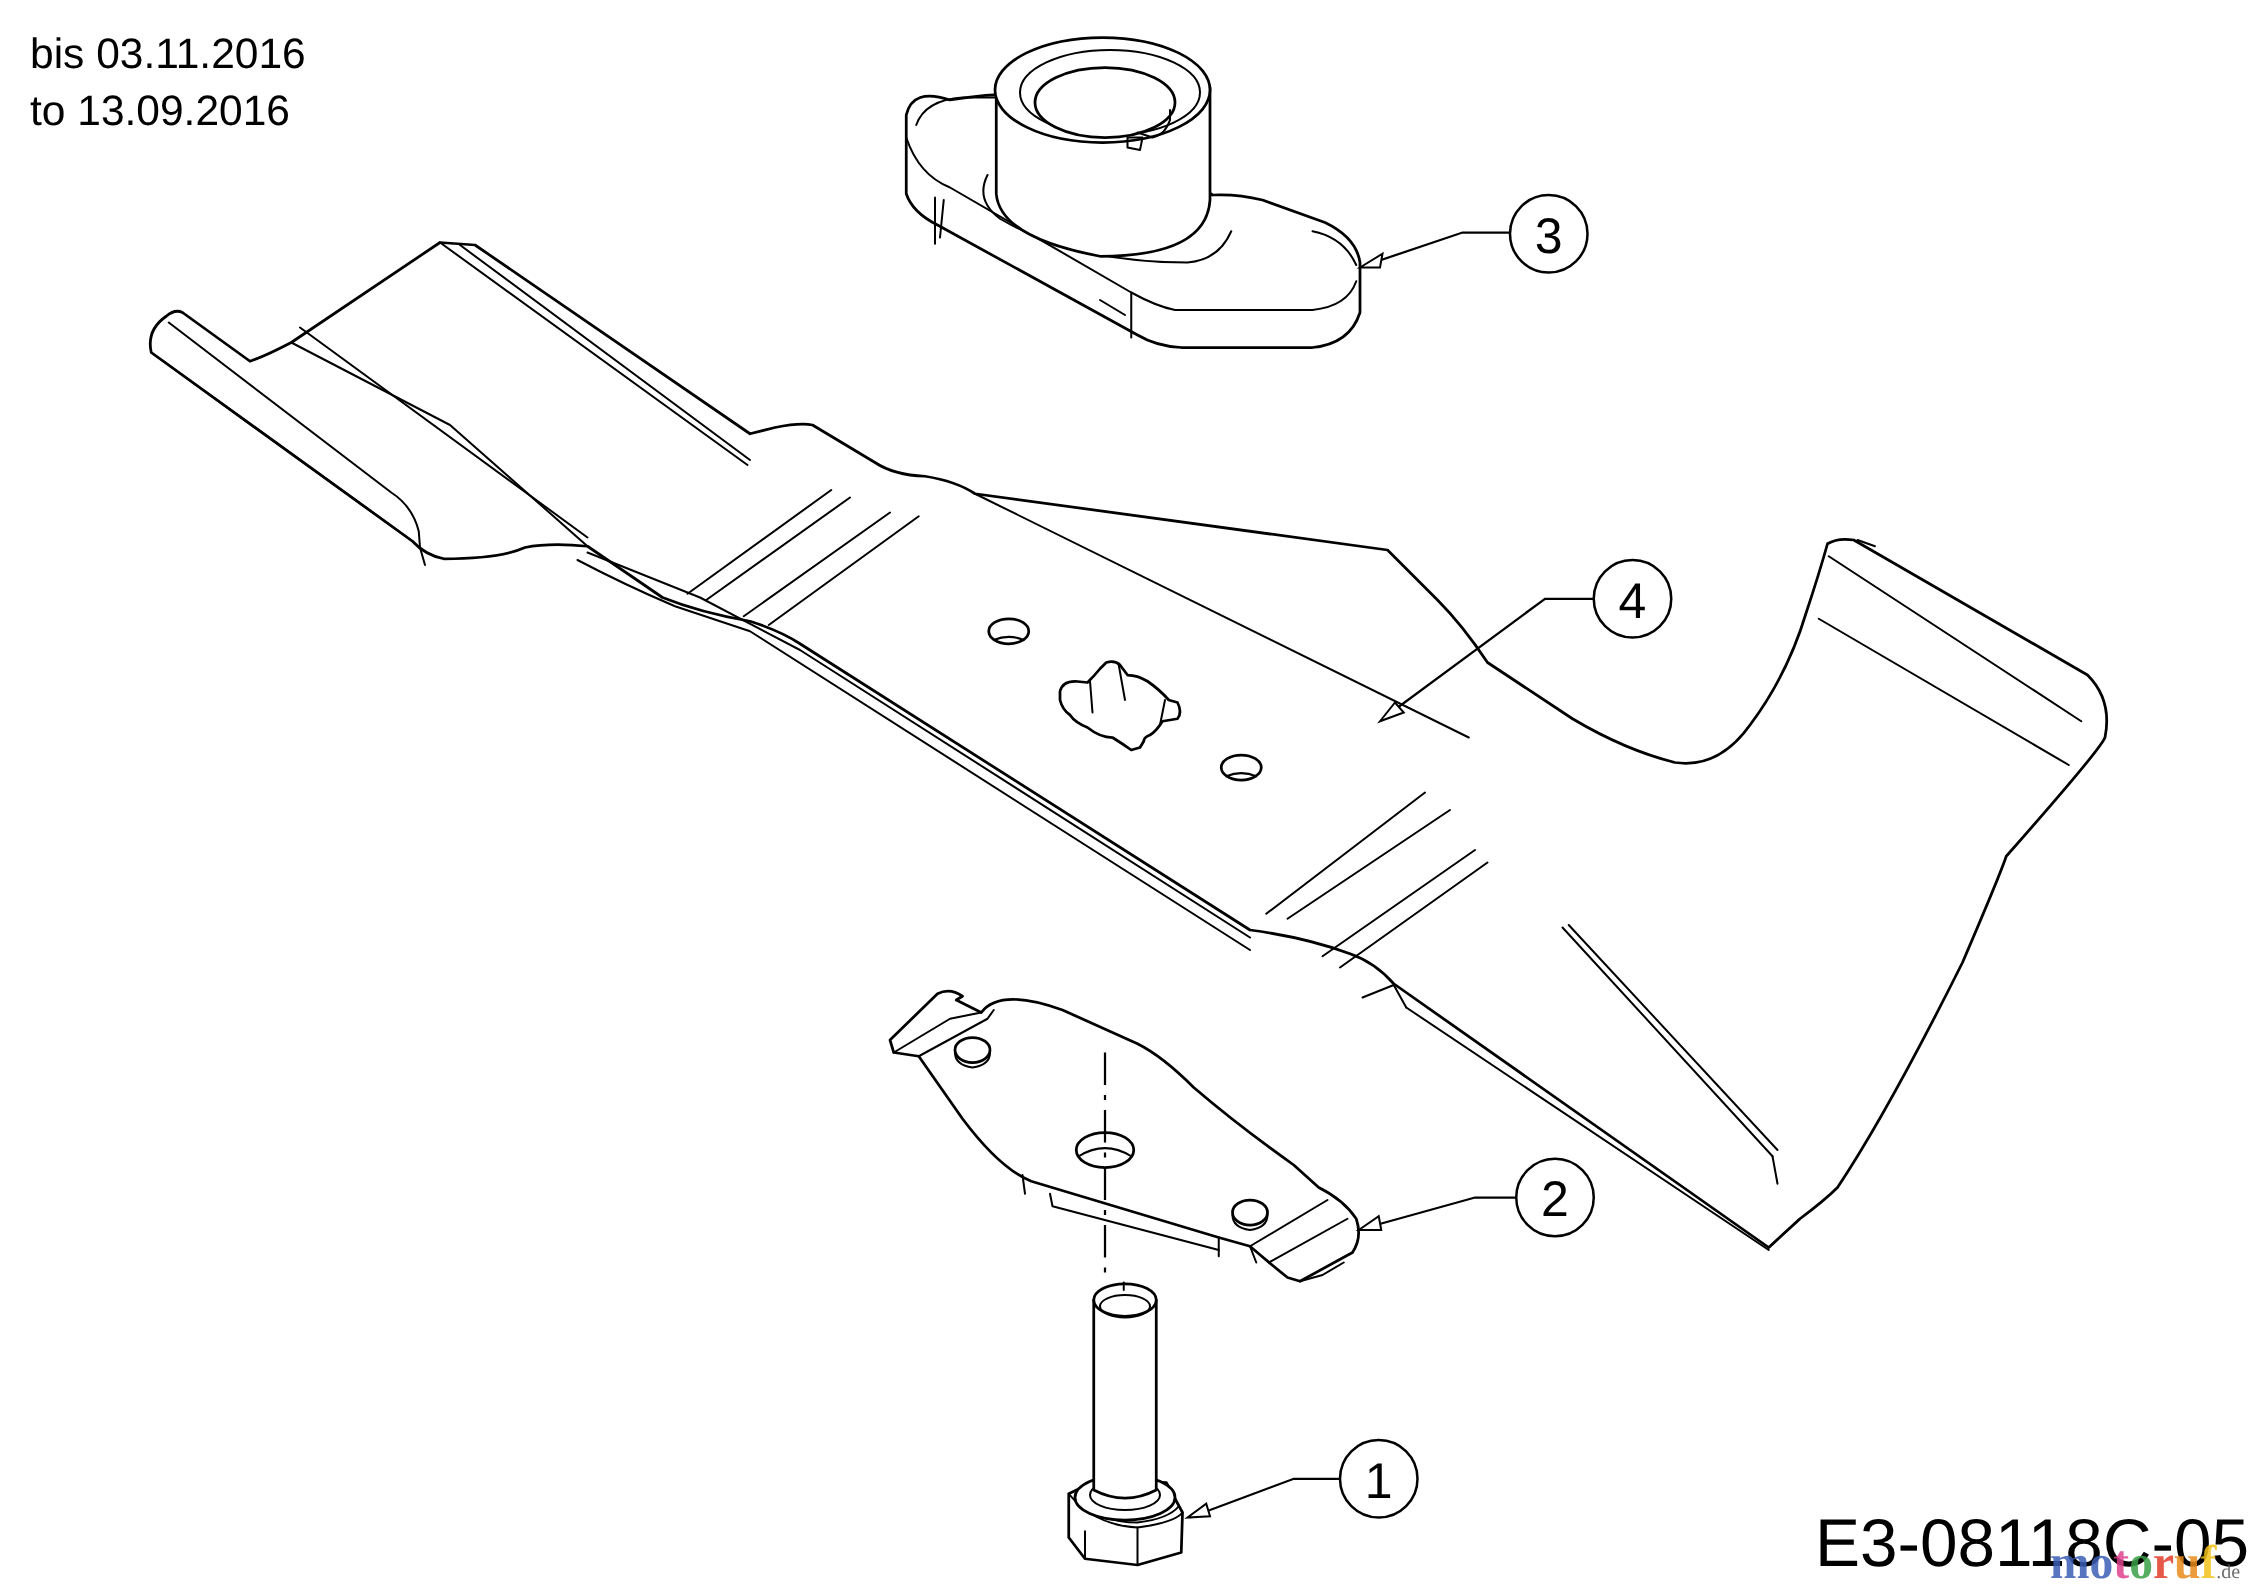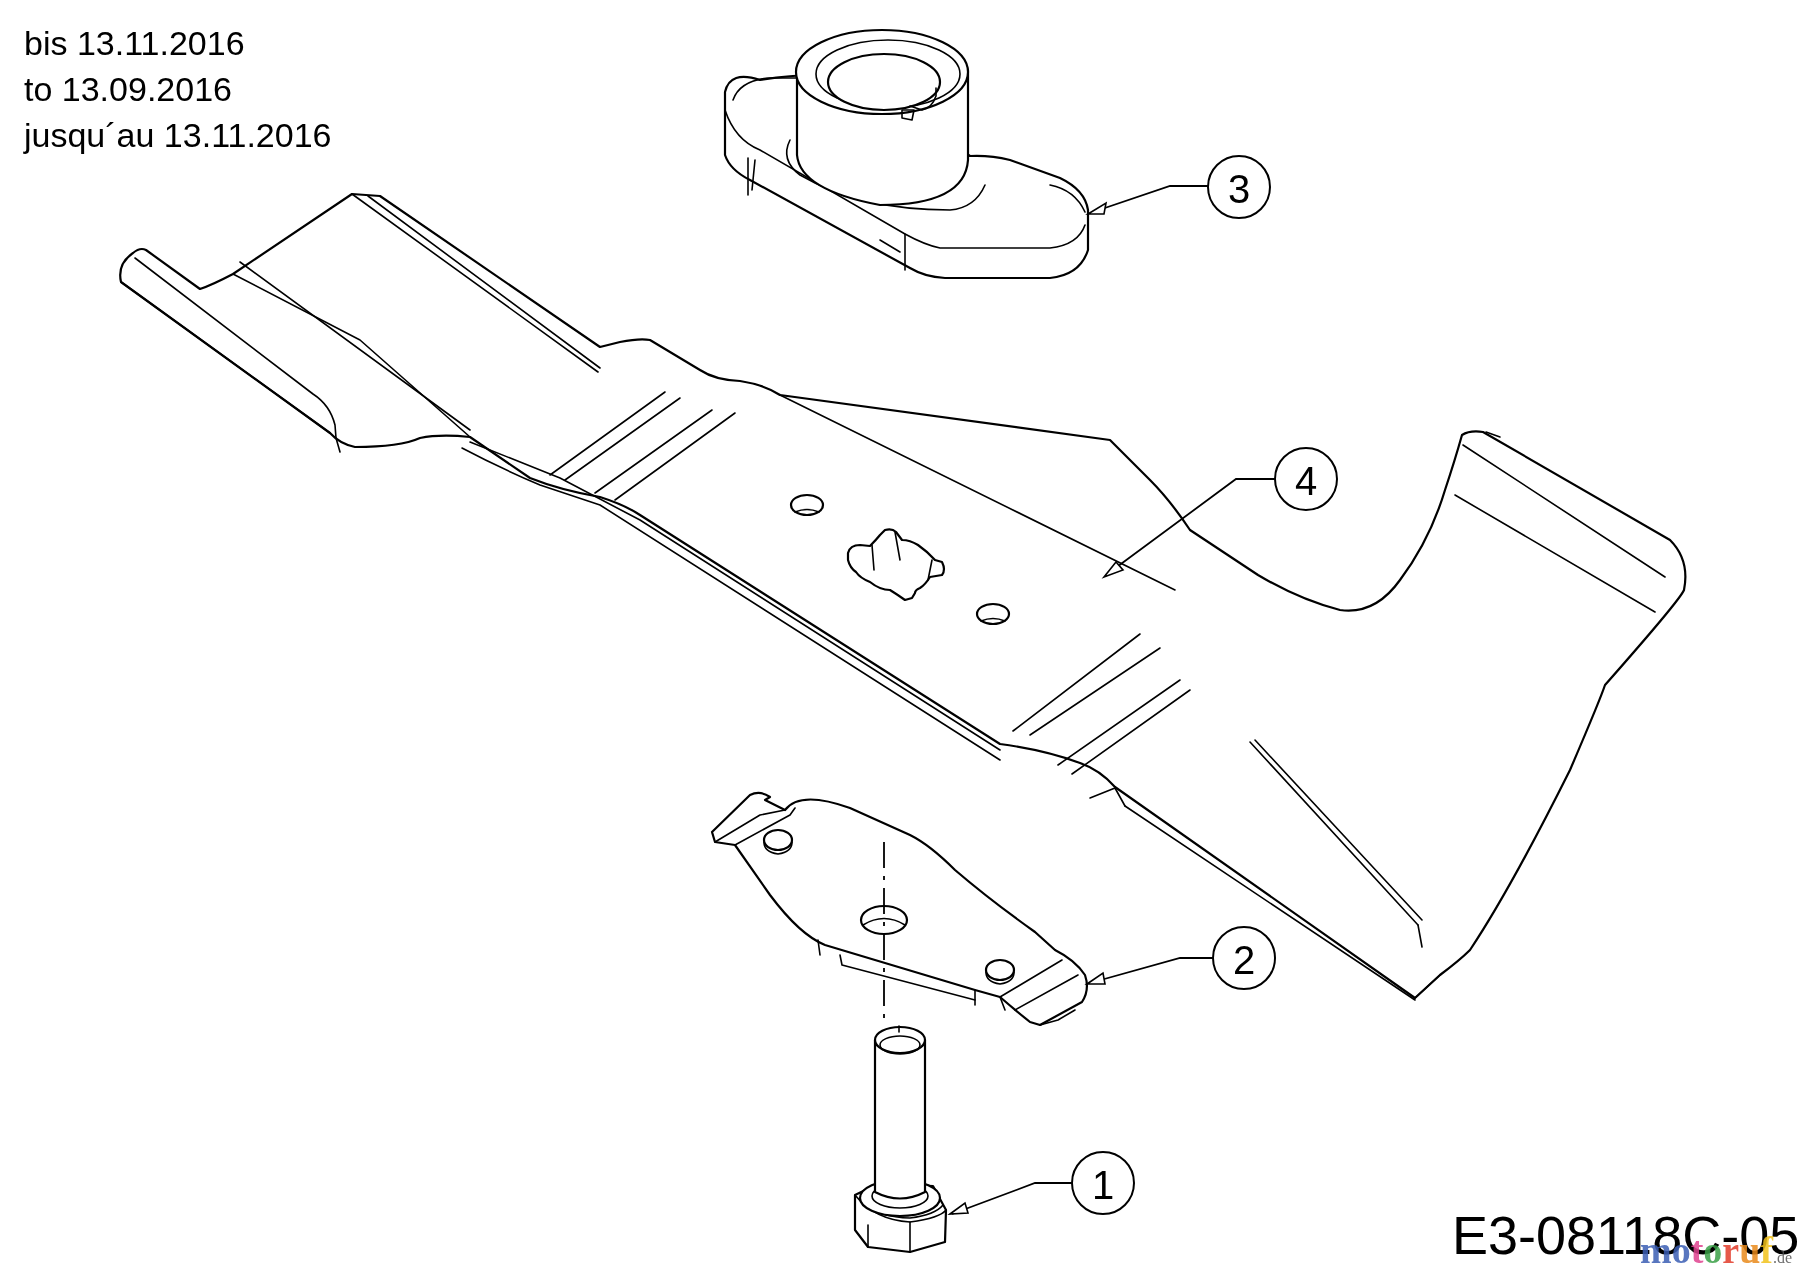--- a/index.html
+++ b/index.html
@@ -15,23 +15,22 @@
     .cl { fill: none; stroke: #000; stroke-width: 1.8; stroke-dasharray: 26 8 4 8; }
     .callout-circle { fill: #fff; stroke: #000; stroke-width: 2; }
     .callout-text { font-family: "Liberation Sans", sans-serif; font-size: 40px; fill: #000; text-anchor: middle; dominant-baseline: central; }
     .leader { fill: none; stroke: #000; stroke-width: 1.8; }
     .arrowhead { fill: #fff; stroke: #000; stroke-width: 1.6; }
   </style>
 </head>
 <body>
 
 <div class="validity">
-  <div>bis 13.11.2016</div>
+  <div>bis 03.11.2016</div>
   <div>to 13.09.2016</div>
-  <div>jusqu´au 13.11.2016</div>
 </div>
 
 <svg class="drawing" width="1800" height="1272" viewBox="0 0 1800 1272" xmlns="http://www.w3.org/2000/svg">
 
   <g>
 
     <path class="ln" d="
       M 133 253
       Q 117 264 121 282
       L 330 433

